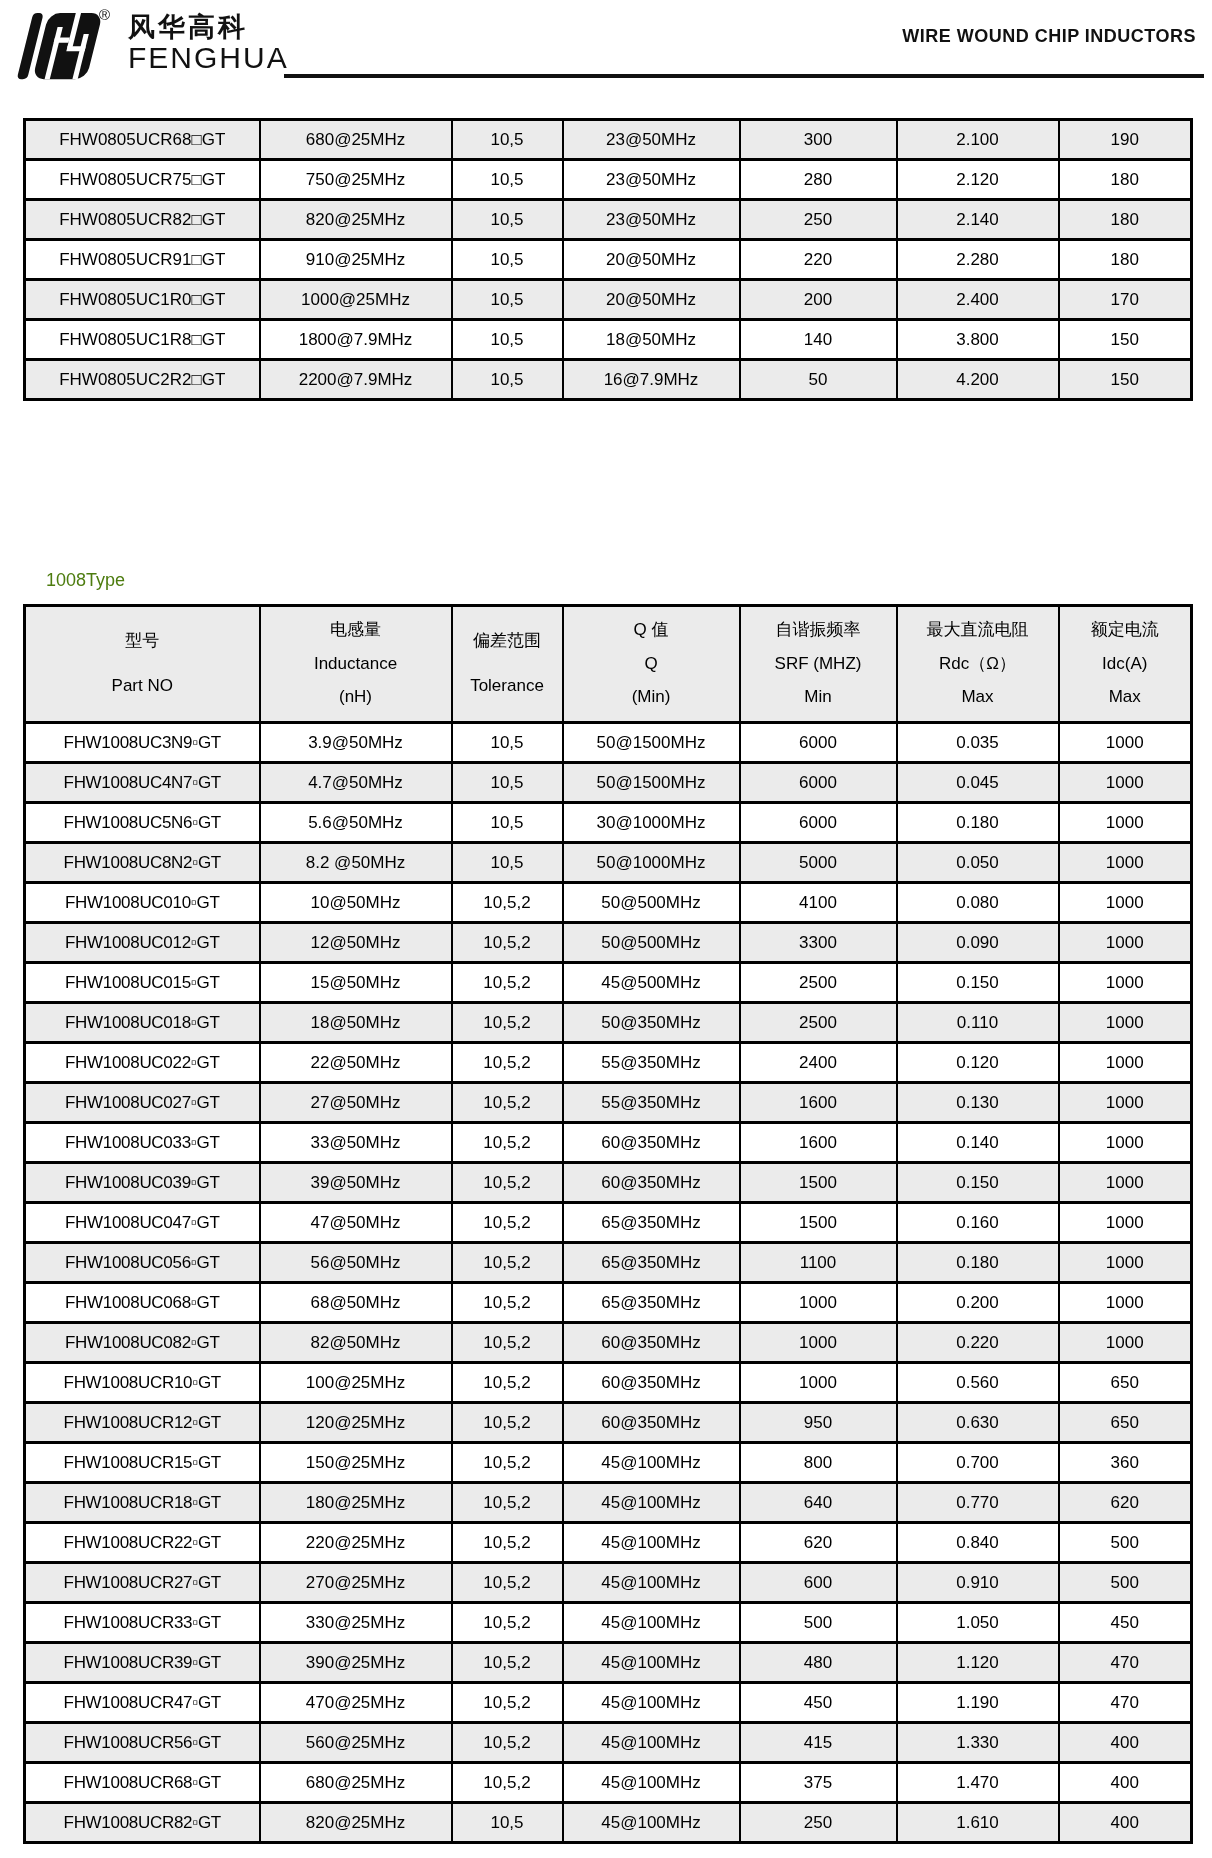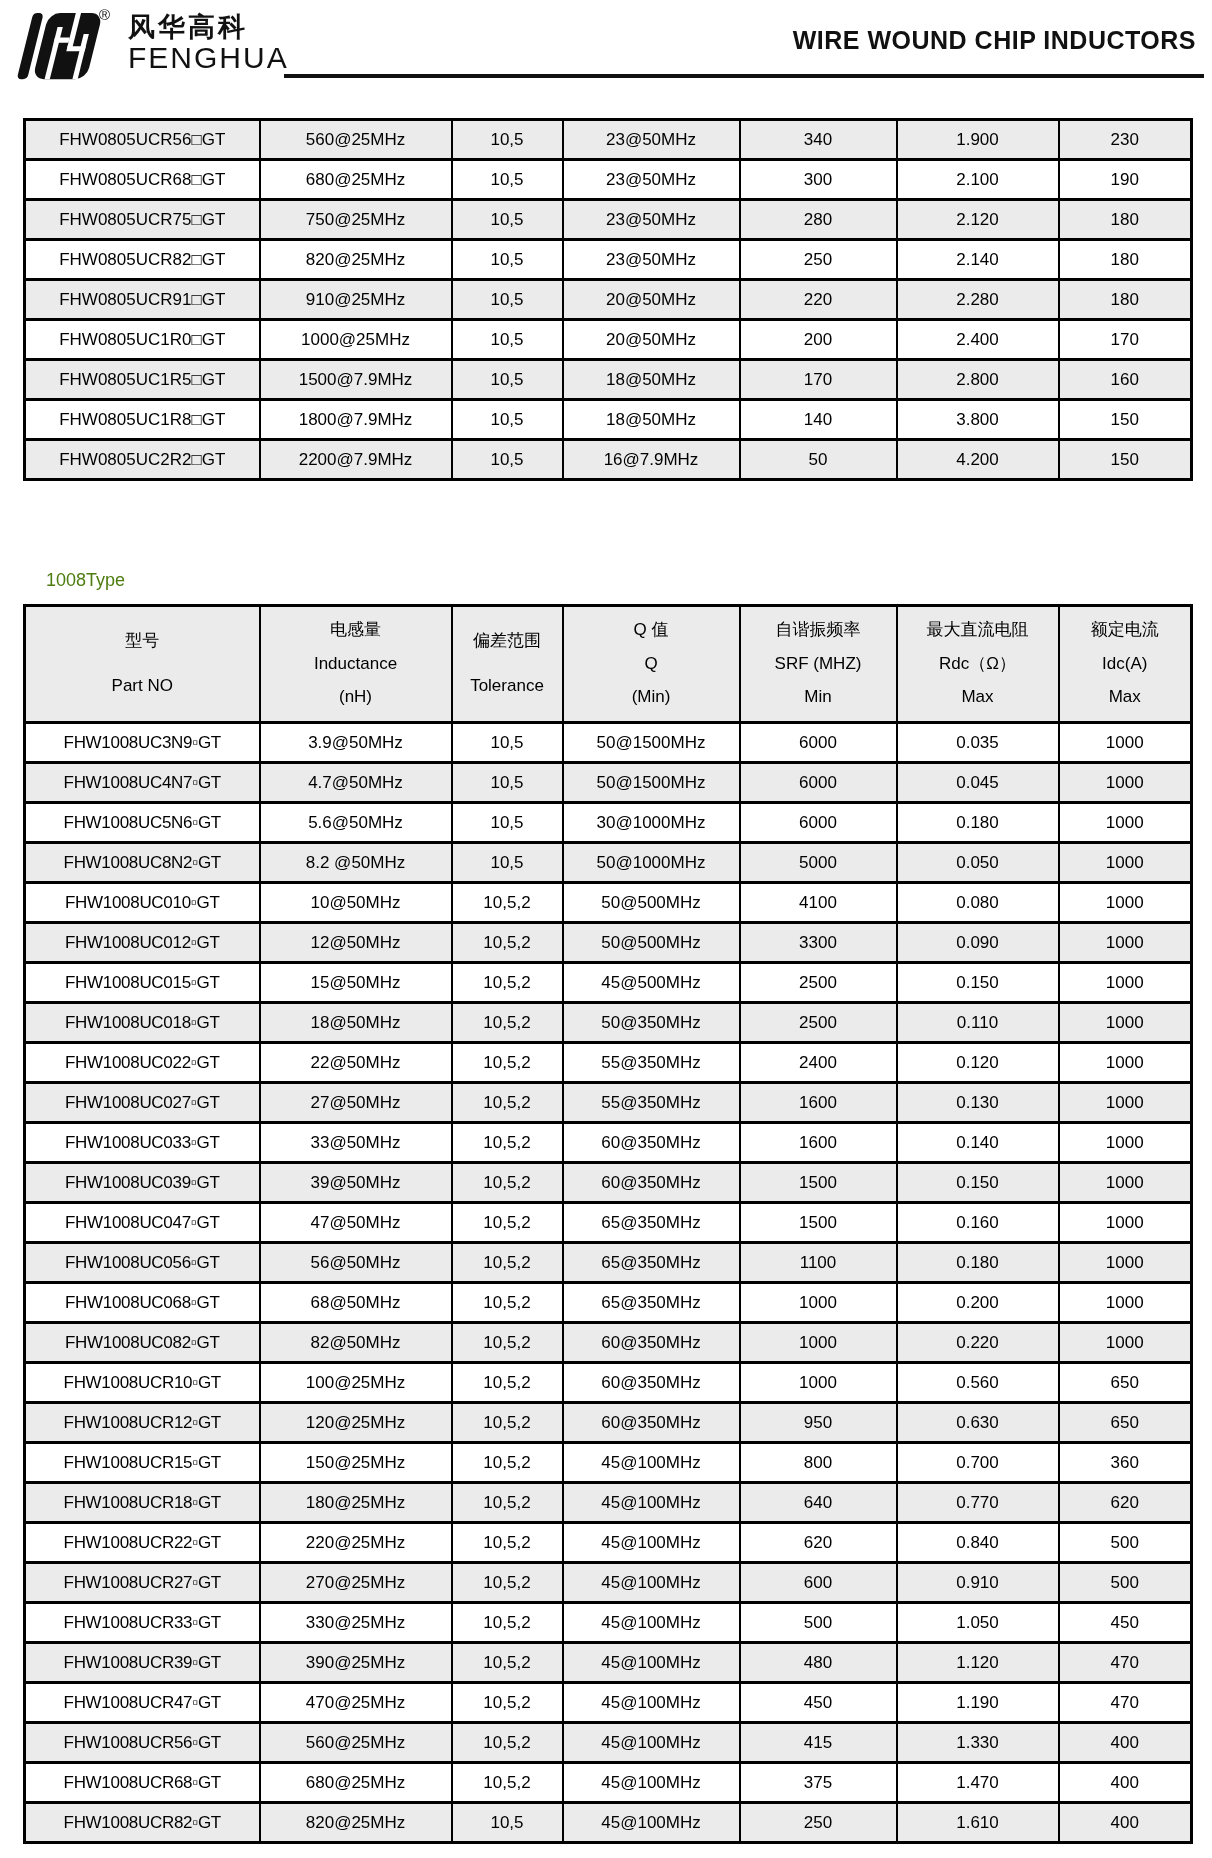--- a/index.html
+++ b/index.html
@@ -13,21 +13,21 @@
     overflow:hidden;
   }
   
   .logo-mark{position:absolute;left:8px;top:6px;}
   .reg-mark{position:absolute;left:99px;top:6px;font-size:15px;color:#111;}
   .logo-text{position:absolute;left:128px;top:14px;line-height:1;}
   .logo-cn{font-size:27px;font-weight:bold;letter-spacing:3px;color:#111;}
   .logo-en{font-size:30px;font-weight:normal;letter-spacing:2px;color:#111;margin-top:2px;}
   .page-title{
     position:absolute;top:26px;right:16px;margin:0;
-    font-size:25px;font-weight:bold;letter-spacing:0.5px;color:#111;
+    font-size:18px;font-weight:bold;letter-spacing:0.5px;color:#111;
   }
   .header-rule{position:absolute;left:284px;right:8px;top:74px;height:4px;background:#111;}
   
   table{border-collapse:collapse;table-layout:fixed;position:absolute;left:23px;width:1167px;border:3px solid #000;}
   .t1{top:118px;}
   .t2{top:604px;}
   td,th{
     border:2px solid #000;
     border-top-width:3px;border-bottom-width:3px;
     text-align:center;vertical-align:middle;
@@ -75,29 +75,20 @@
       <col style="width:235px">
         <col style="width:192px">
         <col style="width:111px">
       <col style="width:177px">
         <col style="width:157px">
         <col style="width:162px">
       <col style="width:133px">
     </colgroup>
     <tbody>
         <tr>
-          <td>FHW0805UCR56□GT</td>
-          <td>560@25MHz</td>
-          <td>10,5</td>
-          <td>23@50MHz</td>
-          <td>340</td>
-          <td>1.900</td>
-          <td>230</td>
-        </tr>
-        <tr>
           <td>FHW0805UCR68□GT</td>
           <td>680@25MHz</td>
           <td>10,5</td>
           <td>23@50MHz</td>
           <td>300</td>
           <td>2.100</td>
           <td>190</td>
         </tr>
         <tr>
           <td>FHW0805UCR75□GT</td>
@@ -127,29 +118,20 @@
           <td>180</td>
         </tr>
         <tr>
           <td>FHW0805UC1R0□GT</td>
           <td>1000@25MHz</td>
           <td>10,5</td>
           <td>20@50MHz</td>
           <td>200</td>
           <td>2.400</td>
           <td>170</td>
-        </tr>
-        <tr>
-          <td>FHW0805UC1R5□GT</td>
-          <td>1500@7.9MHz</td>
-          <td>10,5</td>
-          <td>18@50MHz</td>
-          <td>170</td>
-          <td>2.800</td>
-          <td>160</td>
         </tr>
         <tr>
           <td>FHW0805UC1R8□GT</td>
           <td>1800@7.9MHz</td>
           <td>10,5</td>
           <td>18@50MHz</td>
           <td>140</td>
           <td>3.800</td>
           <td>150</td>
         </tr>

